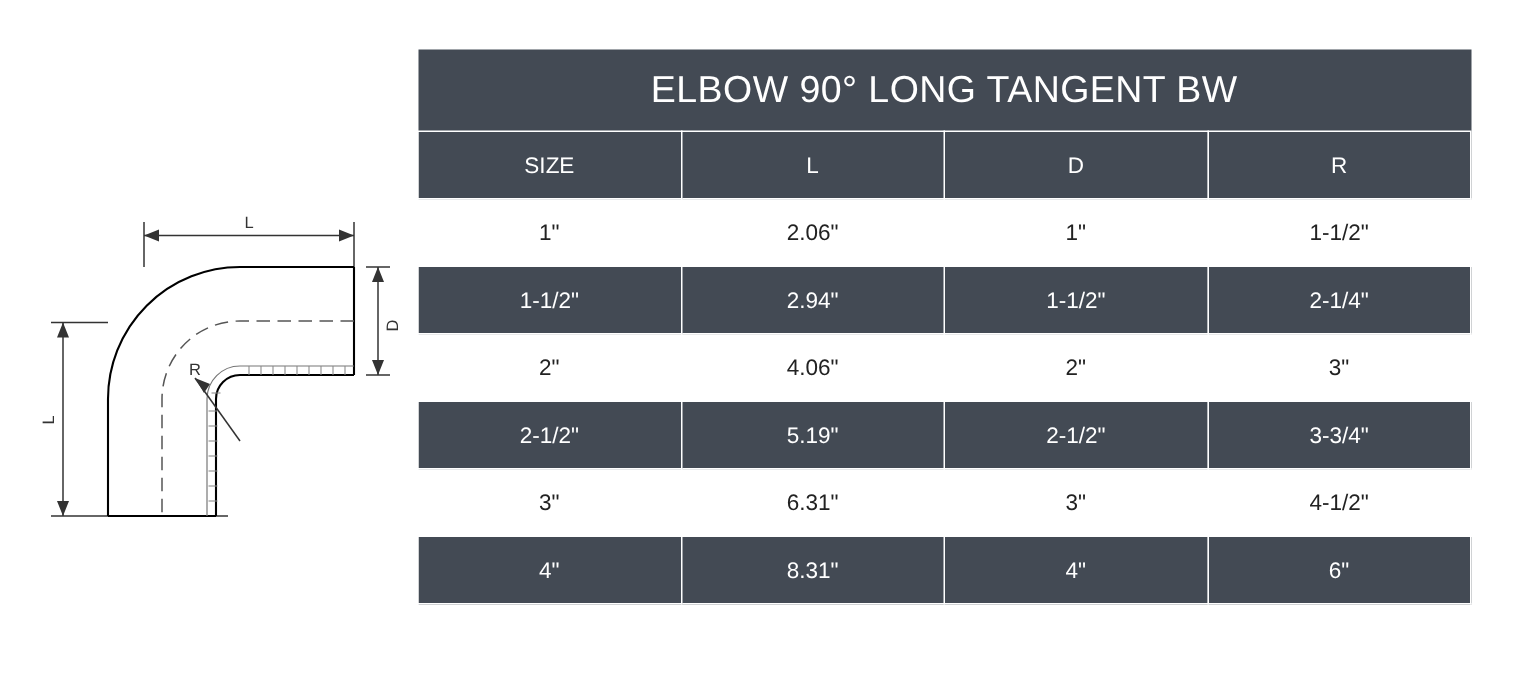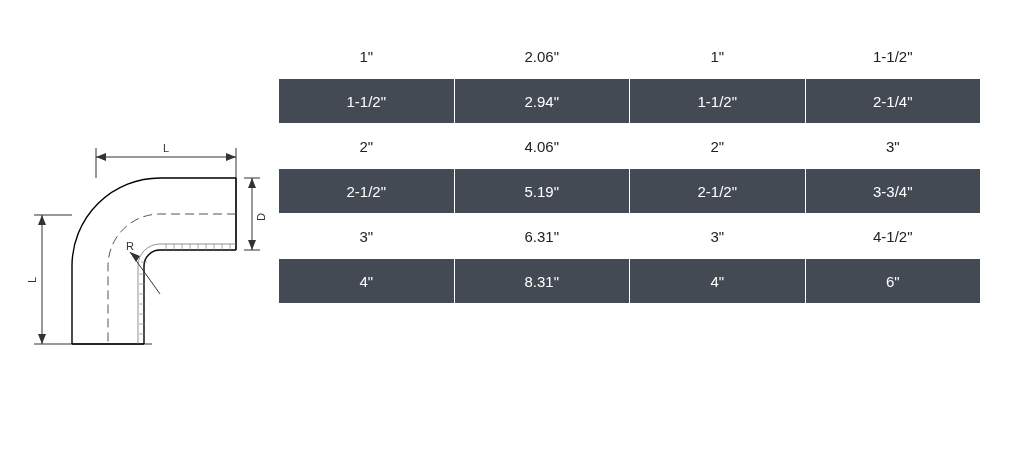--- a/index.html
+++ b/index.html
@@ -161,20 +161,29 @@
         <line x1="160" y1="294" x2="130" y2="252"></line>
         <polygon points="130,252 136,262 140,256" fill="#333333" stroke="none"></polygon>
       </g>
       <text class="dim-label" x="130" y="250" text-anchor="middle">R</text>
     </svg>
   </div>
 
   <div class="spec-table-wrap">
     <table class="spec-table">
       <tbody>
+        <tr>
+          <td class="title-cell" colspan="4">ELBOW 90° LONG TANGENT BW</td>
+        </tr>
+        <tr>
+          <td class="header-cell">SIZE</td>
+          <td class="header-cell">L</td>
+          <td class="header-cell">D</td>
+          <td class="header-cell">R</td>
+        </tr>
         <tr class="row-odd">
           <td>1"</td>
           <td>2.06"</td>
           <td>1"</td>
           <td>1-1/2"</td>
         </tr>
         <tr class="row-even">
           <td>1-1/2"</td>
           <td>2.94"</td>
           <td>1-1/2"</td>

